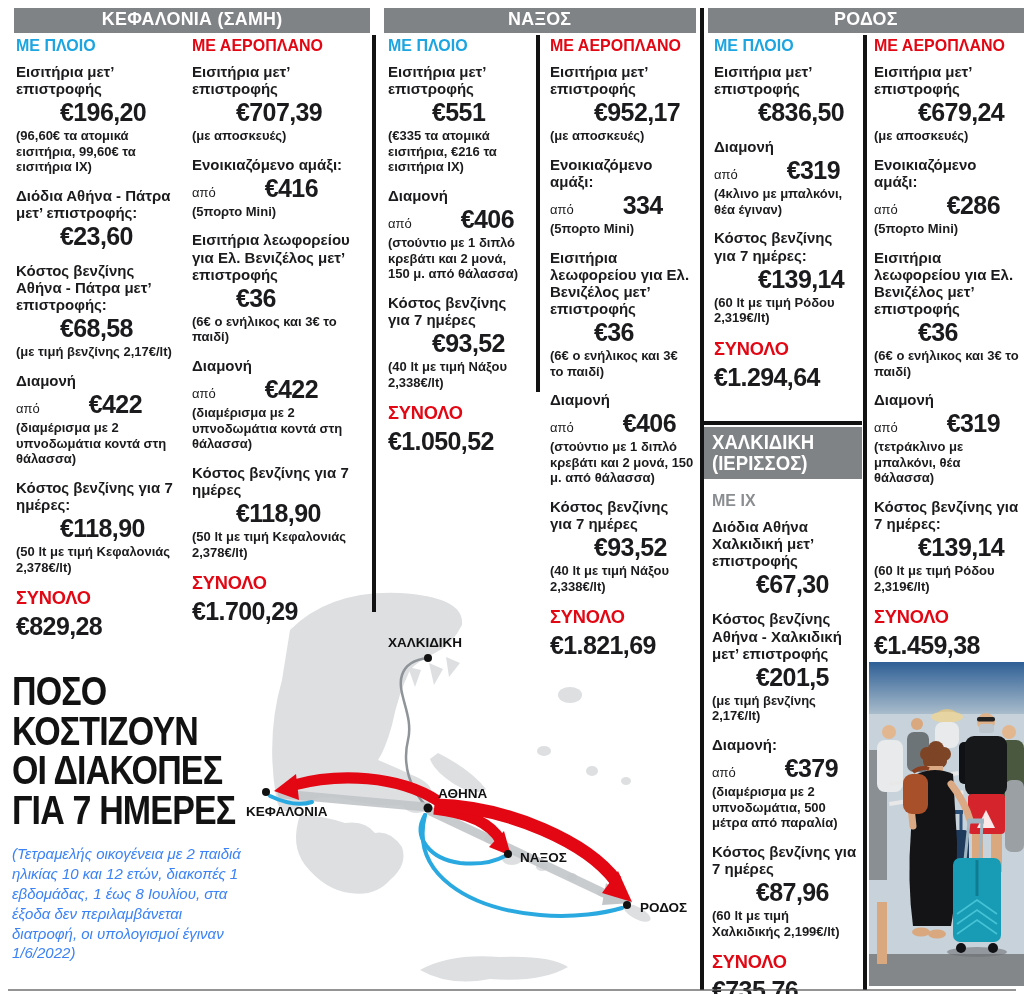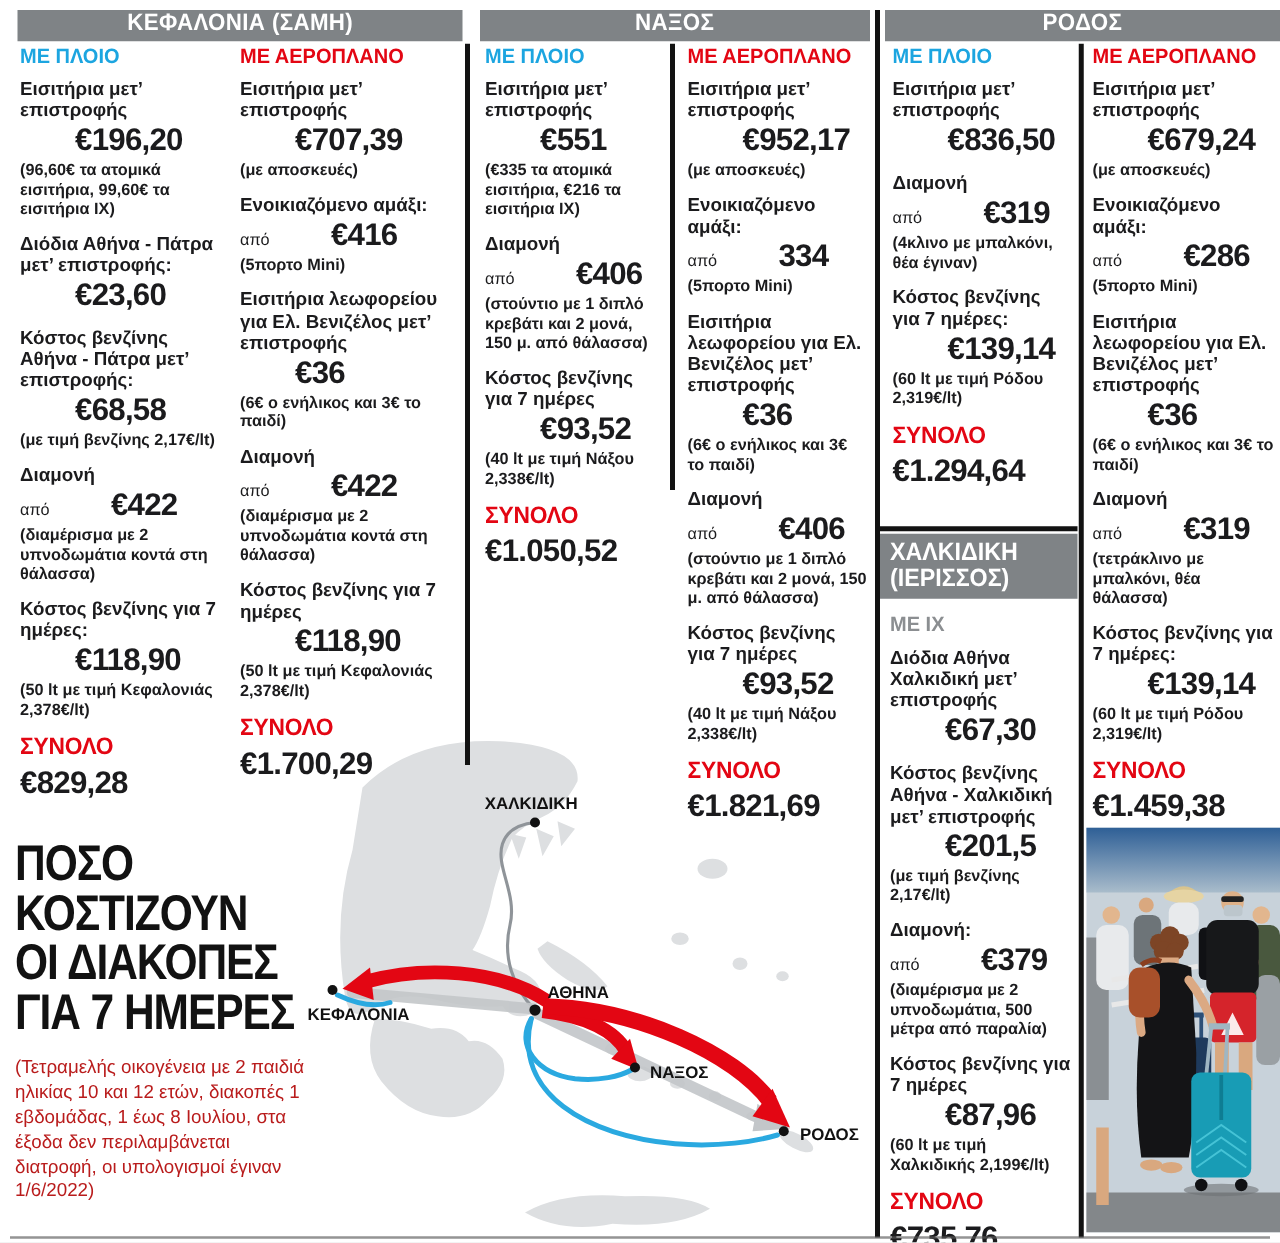--- a/index.html
+++ b/index.html
@@ -38,21 +38,21 @@
   
   .chalk-box{position:absolute;left:704px;top:427px;width:158px;z-index:3;}
   .chalk-header{background:#7f8386;color:#fff;padding:5px 8px 6px 8px;}
   .chalk-header div{font-size:20px;font-weight:bold;line-height:1.03;
                     transform:scaleX(0.93);transform-origin:0 50%;white-space:nowrap;}
   .chalk-body{padding:12px 4px 0 8px;}
   
   .headline{position:absolute;left:12px;top:672px;width:240px;z-index:2;}
   .headline-line{font-size:40px;font-weight:bold;line-height:0.99;letter-spacing:-1px;
                  color:#121212;transform:scaleX(0.85);transform-origin:0 50%;white-space:nowrap;}
-  .headline-note{margin-top:14px;font-size:15px;line-height:1.32;color:#b91c1c;width:238px;}
+  .headline-note{margin-top:14px;font-size:15px;line-height:1.32;color:#3b82f6;width:238px;font-style:italic;}
   
   .map-wrap{position:absolute;left:140px;top:575px;width:580px;height:419px;z-index:1;}
   .photo-wrap{position:absolute;left:869px;top:662px;width:155px;height:324px;z-index:2;}
   svg{display:block;}
   .map-label{font-size:13.5px;font-weight:bold;fill:#111;}
 </style>
 </head>
 <body>
 
 <div class="stage">

